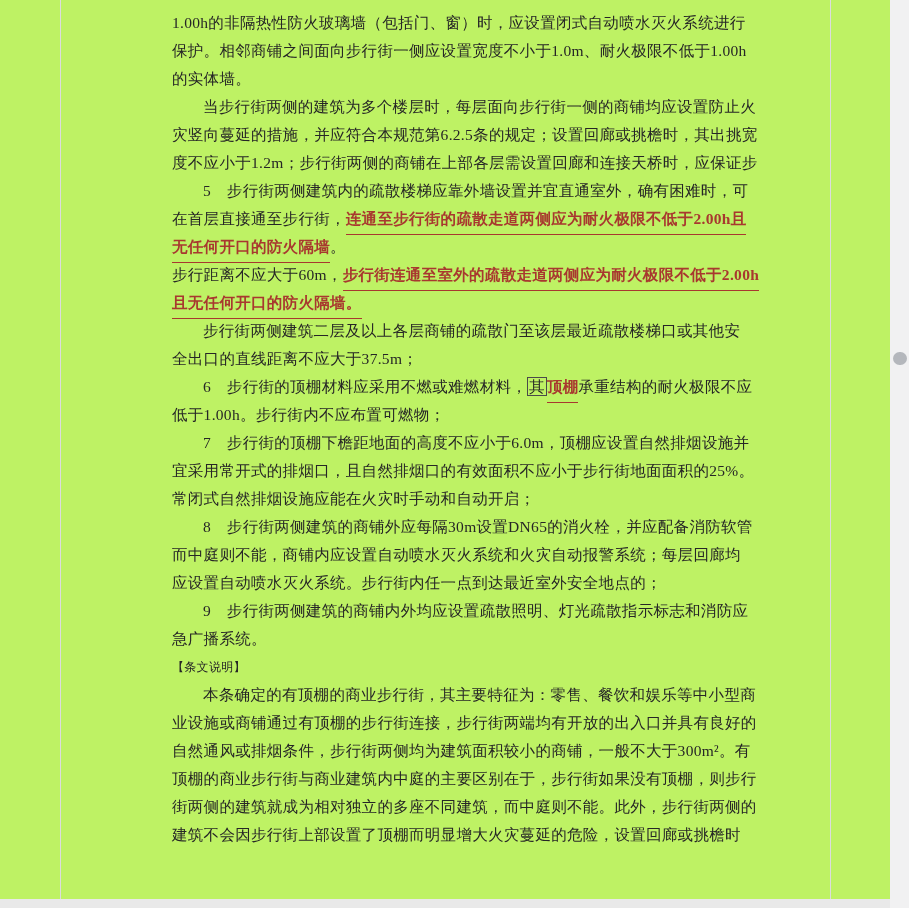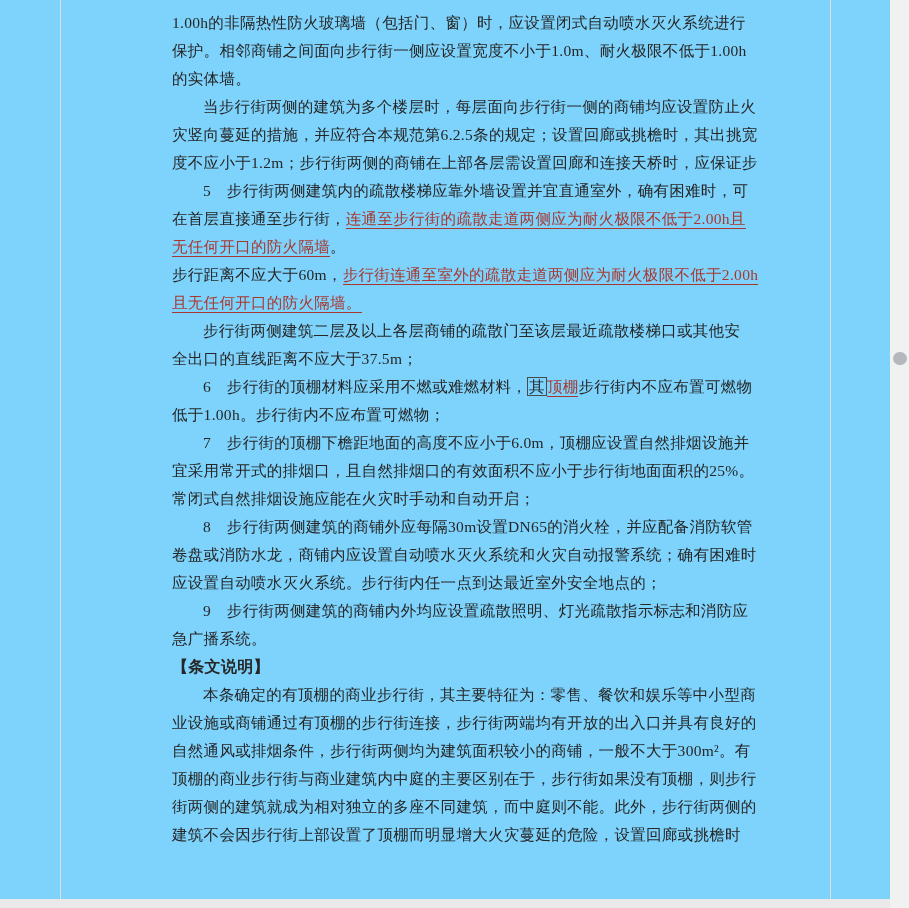--- a/index.html
+++ b/index.html
@@ -2,39 +2,40 @@
 <html style="--ink: #262626; --red: #a8382f; --boxb: #4a4a4a; --edge: #dcdcdc; --track: #f1f1f2; --thumb: #b4b7bc; --bottom: #e9e9e9;"><head>
 <meta charset="utf-8">
 <style>
   html,body{margin:0;padding:0;}
   body{
     width:909px;height:908px;
     background:#fdfdfd;
     font-family:"Liberation Serif","DejaVu Serif",serif;
     position:relative;overflow:hidden;
   }
-  .canvas{position:absolute;inset:0;background:#7dd3fc;}
+  .canvas{position:absolute;inset:0;background:#bef264;}
   .page-edge{position:absolute;top:0;width:1px;height:900px;background:var(--edge,#dcdcdc);}
   .page-edge.left{left:60px;}
   .page-edge.right{left:830px;}
   .bottom-edge{position:absolute;left:0;bottom:0;width:909px;height:9px;background:var(--bottom,#e9e9e9);}
   .text-block{
     position:absolute;left:172px;top:9px;width:575px;
     color:var(--ink,#262626);
   }
   .line{
     height:28px;line-height:28px;white-space:nowrap;
     font-size:15.5px;letter-spacing:0.3px;
   }
   .line.indent{padding-left:31px;}
-  .line.bold{font-weight:700;font-size:16px;}
+  .line.bold{font-weight:400;font-size:12px;}
   .seg-red{
     color:var(--red,#a8382f);
     border-bottom:1px solid var(--red,#a8382f);
-    padding-bottom:1px;
+    padding-bottom:7px;
+    font-weight:bold;
   }
   .seg-box{
     border:1px solid var(--boxb,#4a4a4a);
     padding:0 1px;
   }
   .scroll-track{
     position:absolute;top:0;right:0;width:19px;height:908px;
     background:var(--track,#f1f1f2);
   }
   .scroll-thumb{
@@ -55,27 +56,27 @@
       <div class="line indent"><span>当步行街两侧的建筑为多个楼层时，每层面向步行街一侧的商铺均应设置防止火</span></div>
       <div class="line"><span>灾竖向蔓延的措施，并应符合本规范第6.2.5条的规定；设置回廊或挑檐时，其出挑宽</span></div>
       <div class="line"><span>度不应小于1.2m；步行街两侧的商铺在上部各层需设置回廊和连接天桥时，应保证步</span></div>
       <div class="line indent"><span>5　步行街两侧建筑内的疏散楼梯应靠外墙设置并宜直通室外，确有困难时，可</span></div>
       <div class="line"><span>在首层直接通至步行街，</span><span class="seg-red">连通至步行街的疏散走道两侧应为耐火极限不低于2.00h且</span></div>
       <div class="line"><span class="seg-red">无任何开口的防火隔墙</span><span>。</span></div>
       <div class="line"><span>步行距离不应大于60m，</span><span class="seg-red">步行街连通至室外的疏散走道两侧应为耐火极限不低于2.00h</span></div>
       <div class="line"><span class="seg-red">且无任何开口的防火隔墙。</span></div>
       <div class="line indent"><span>步行街两侧建筑二层及以上各层商铺的疏散门至该层最近疏散楼梯口或其他安</span></div>
       <div class="line"><span>全出口的直线距离不应大于37.5m；</span></div>
-      <div class="line indent"><span>6　步行街的顶棚材料应采用不燃或难燃材料，</span><span class="seg-box">其</span><span class="seg-red">顶棚</span><span>步行街内不应布置可燃物</span></div>
+      <div class="line indent"><span>6　步行街的顶棚材料应采用不燃或难燃材料，</span><span class="seg-box">其</span><span class="seg-red">顶棚</span><span>承重结构的耐火极限不应</span></div>
       <div class="line"><span>低于1.00h。步行街内不应布置可燃物；</span></div>
       <div class="line indent"><span>7　步行街的顶棚下檐距地面的高度不应小于6.0m，顶棚应设置自然排烟设施并</span></div>
       <div class="line"><span>宜采用常开式的排烟口，且自然排烟口的有效面积不应小于步行街地面面积的25%。</span></div>
       <div class="line"><span>常闭式自然排烟设施应能在火灾时手动和自动开启；</span></div>
       <div class="line indent"><span>8　步行街两侧建筑的商铺外应每隔30m设置DN65的消火栓，并应配备消防软管</span></div>
-      <div class="line"><span>卷盘或消防水龙，商铺内应设置自动喷水灭火系统和火灾自动报警系统；确有困难时</span></div>
+      <div class="line"><span>而中庭则不能，商铺内应设置自动喷水灭火系统和火灾自动报警系统；每层回廊均</span></div>
       <div class="line"><span>应设置自动喷水灭火系统。步行街内任一点到达最近室外安全地点的；</span></div>
       <div class="line indent"><span>9　步行街两侧建筑的商铺内外均应设置疏散照明、灯光疏散指示标志和消防应</span></div>
       <div class="line"><span>急广播系统。</span></div>
       <div class="line bold"><span>【条文说明】</span></div>
       <div class="line indent"><span>本条确定的有顶棚的商业步行街，其主要特征为：零售、餐饮和娱乐等中小型商</span></div>
       <div class="line"><span>业设施或商铺通过有顶棚的步行街连接，步行街两端均有开放的出入口并具有良好的</span></div>
       <div class="line"><span>自然通风或排烟条件，步行街两侧均为建筑面积较小的商铺，一般不大于300m²。有</span></div>
       <div class="line"><span>顶棚的商业步行街与商业建筑内中庭的主要区别在于，步行街如果没有顶棚，则步行</span></div>
       <div class="line"><span>街两侧的建筑就成为相对独立的多座不同建筑，而中庭则不能。此外，步行街两侧的</span></div>
       <div class="line"><span>建筑不会因步行街上部设置了顶棚而明显增大火灾蔓延的危险，设置回廊或挑檐时</span></div>

